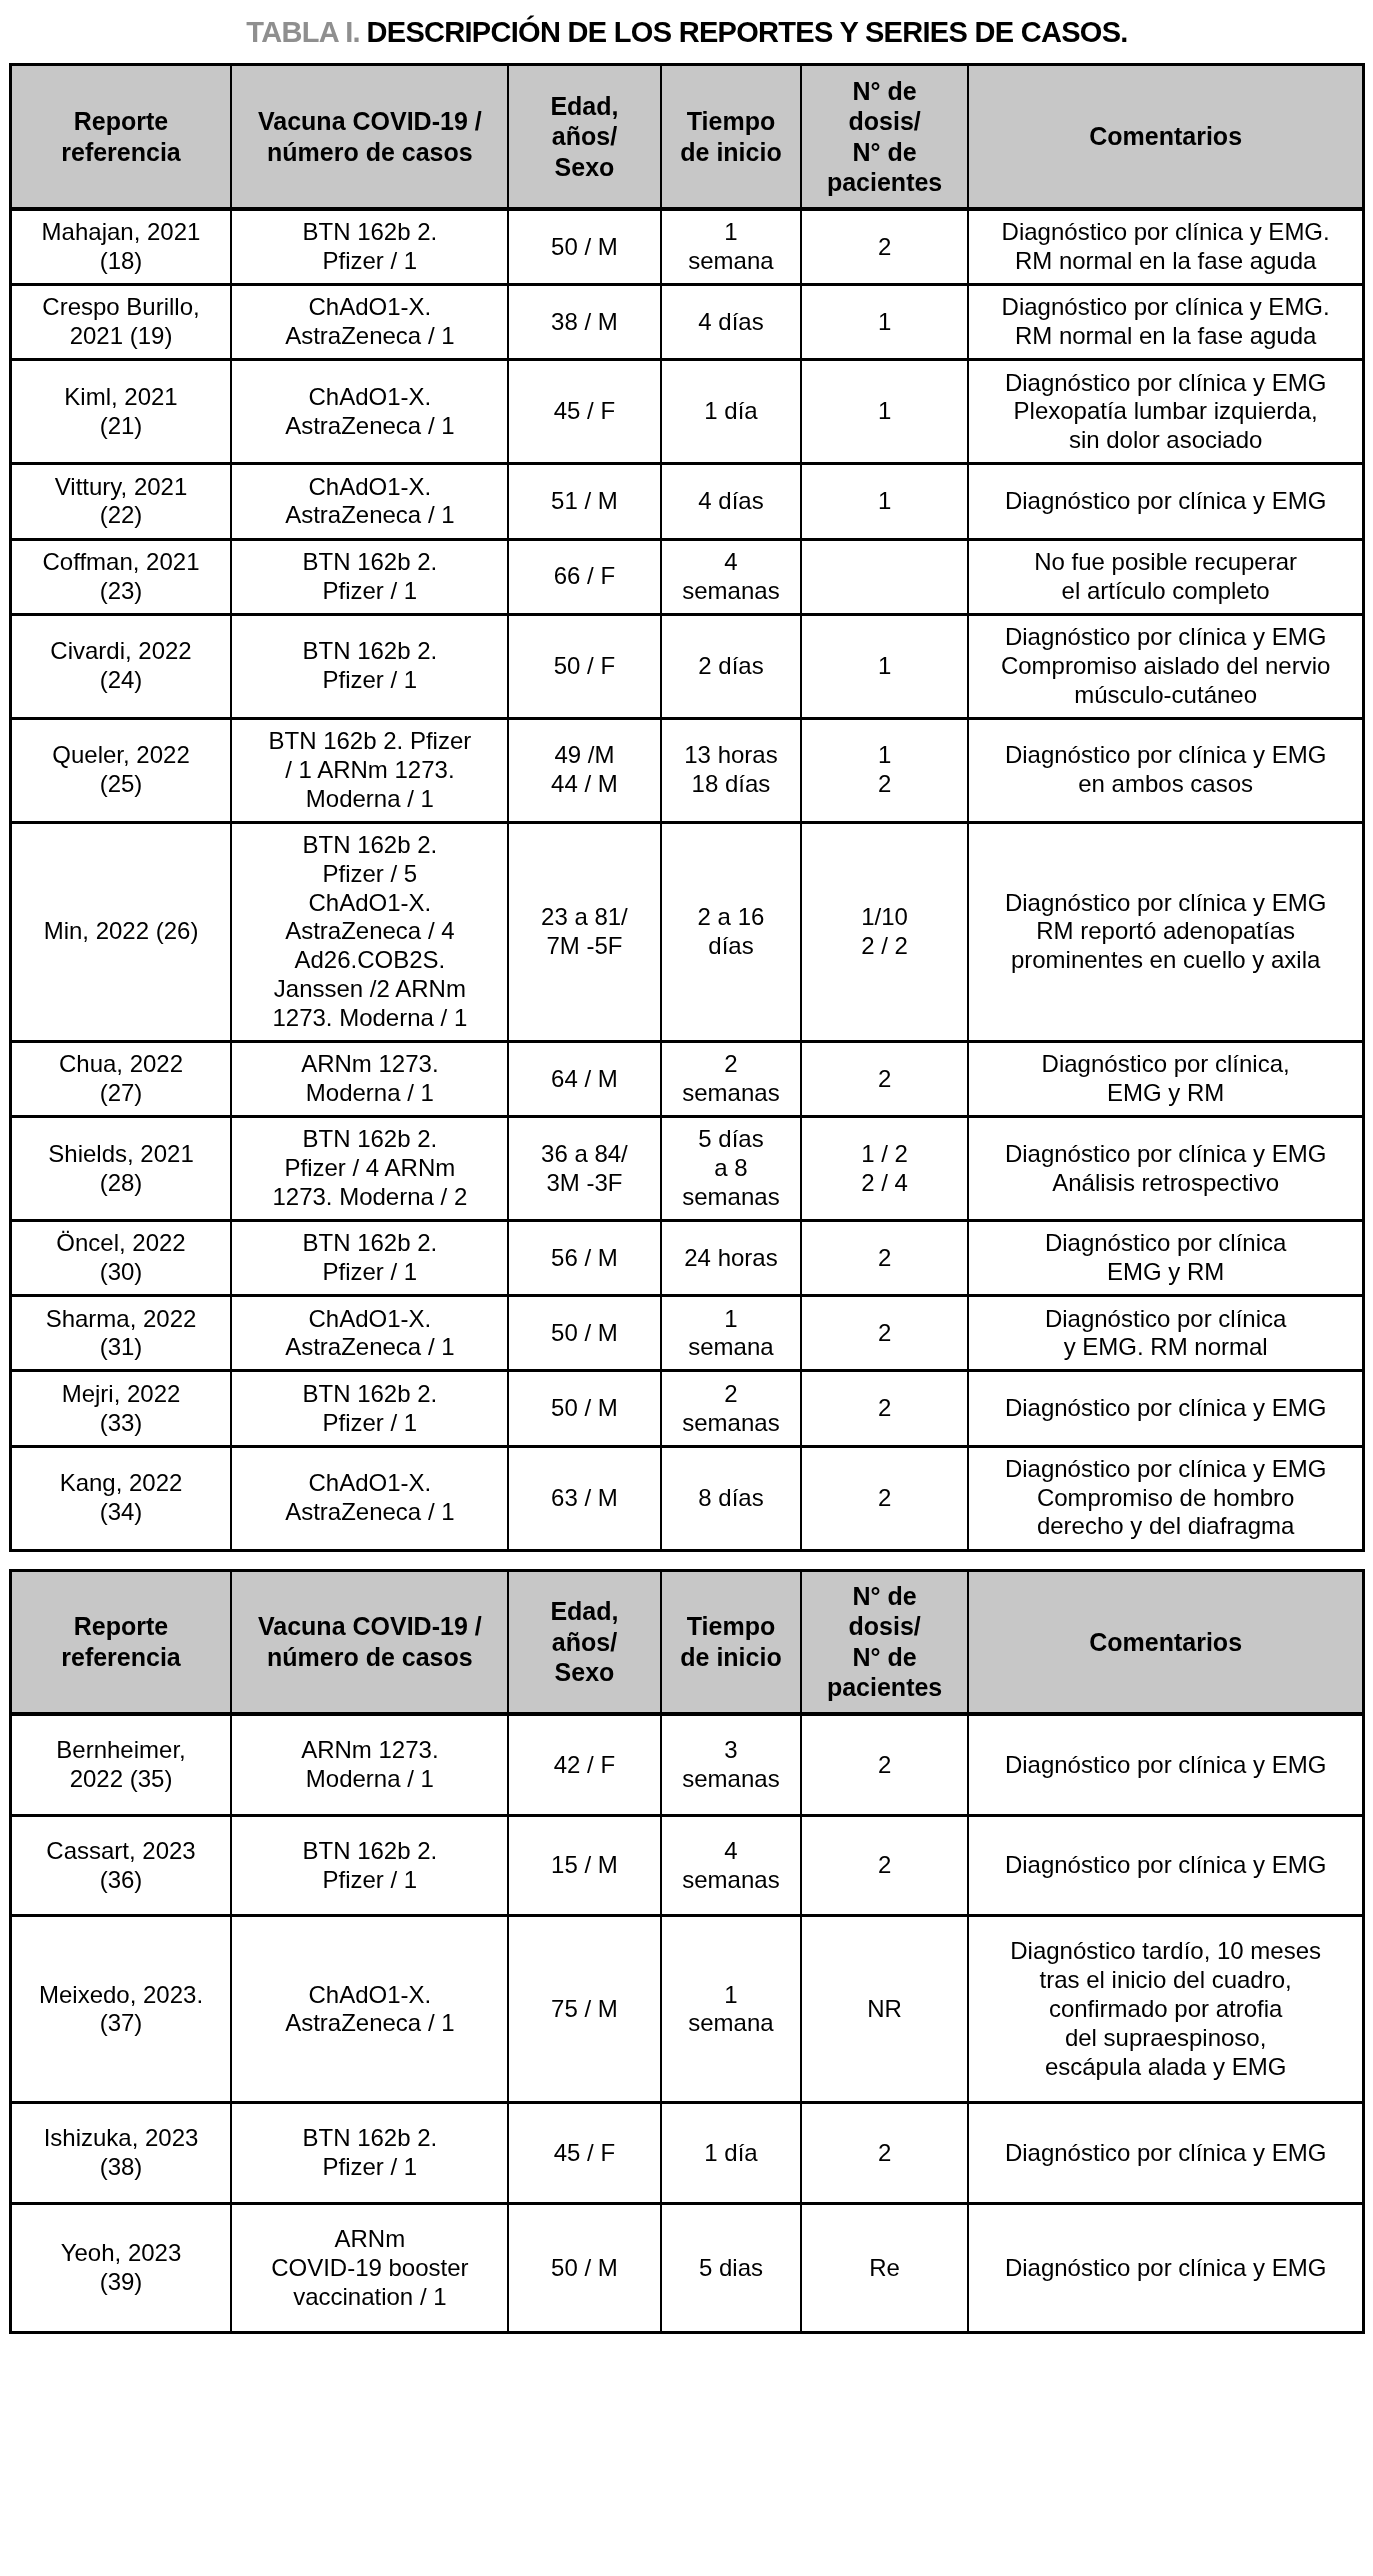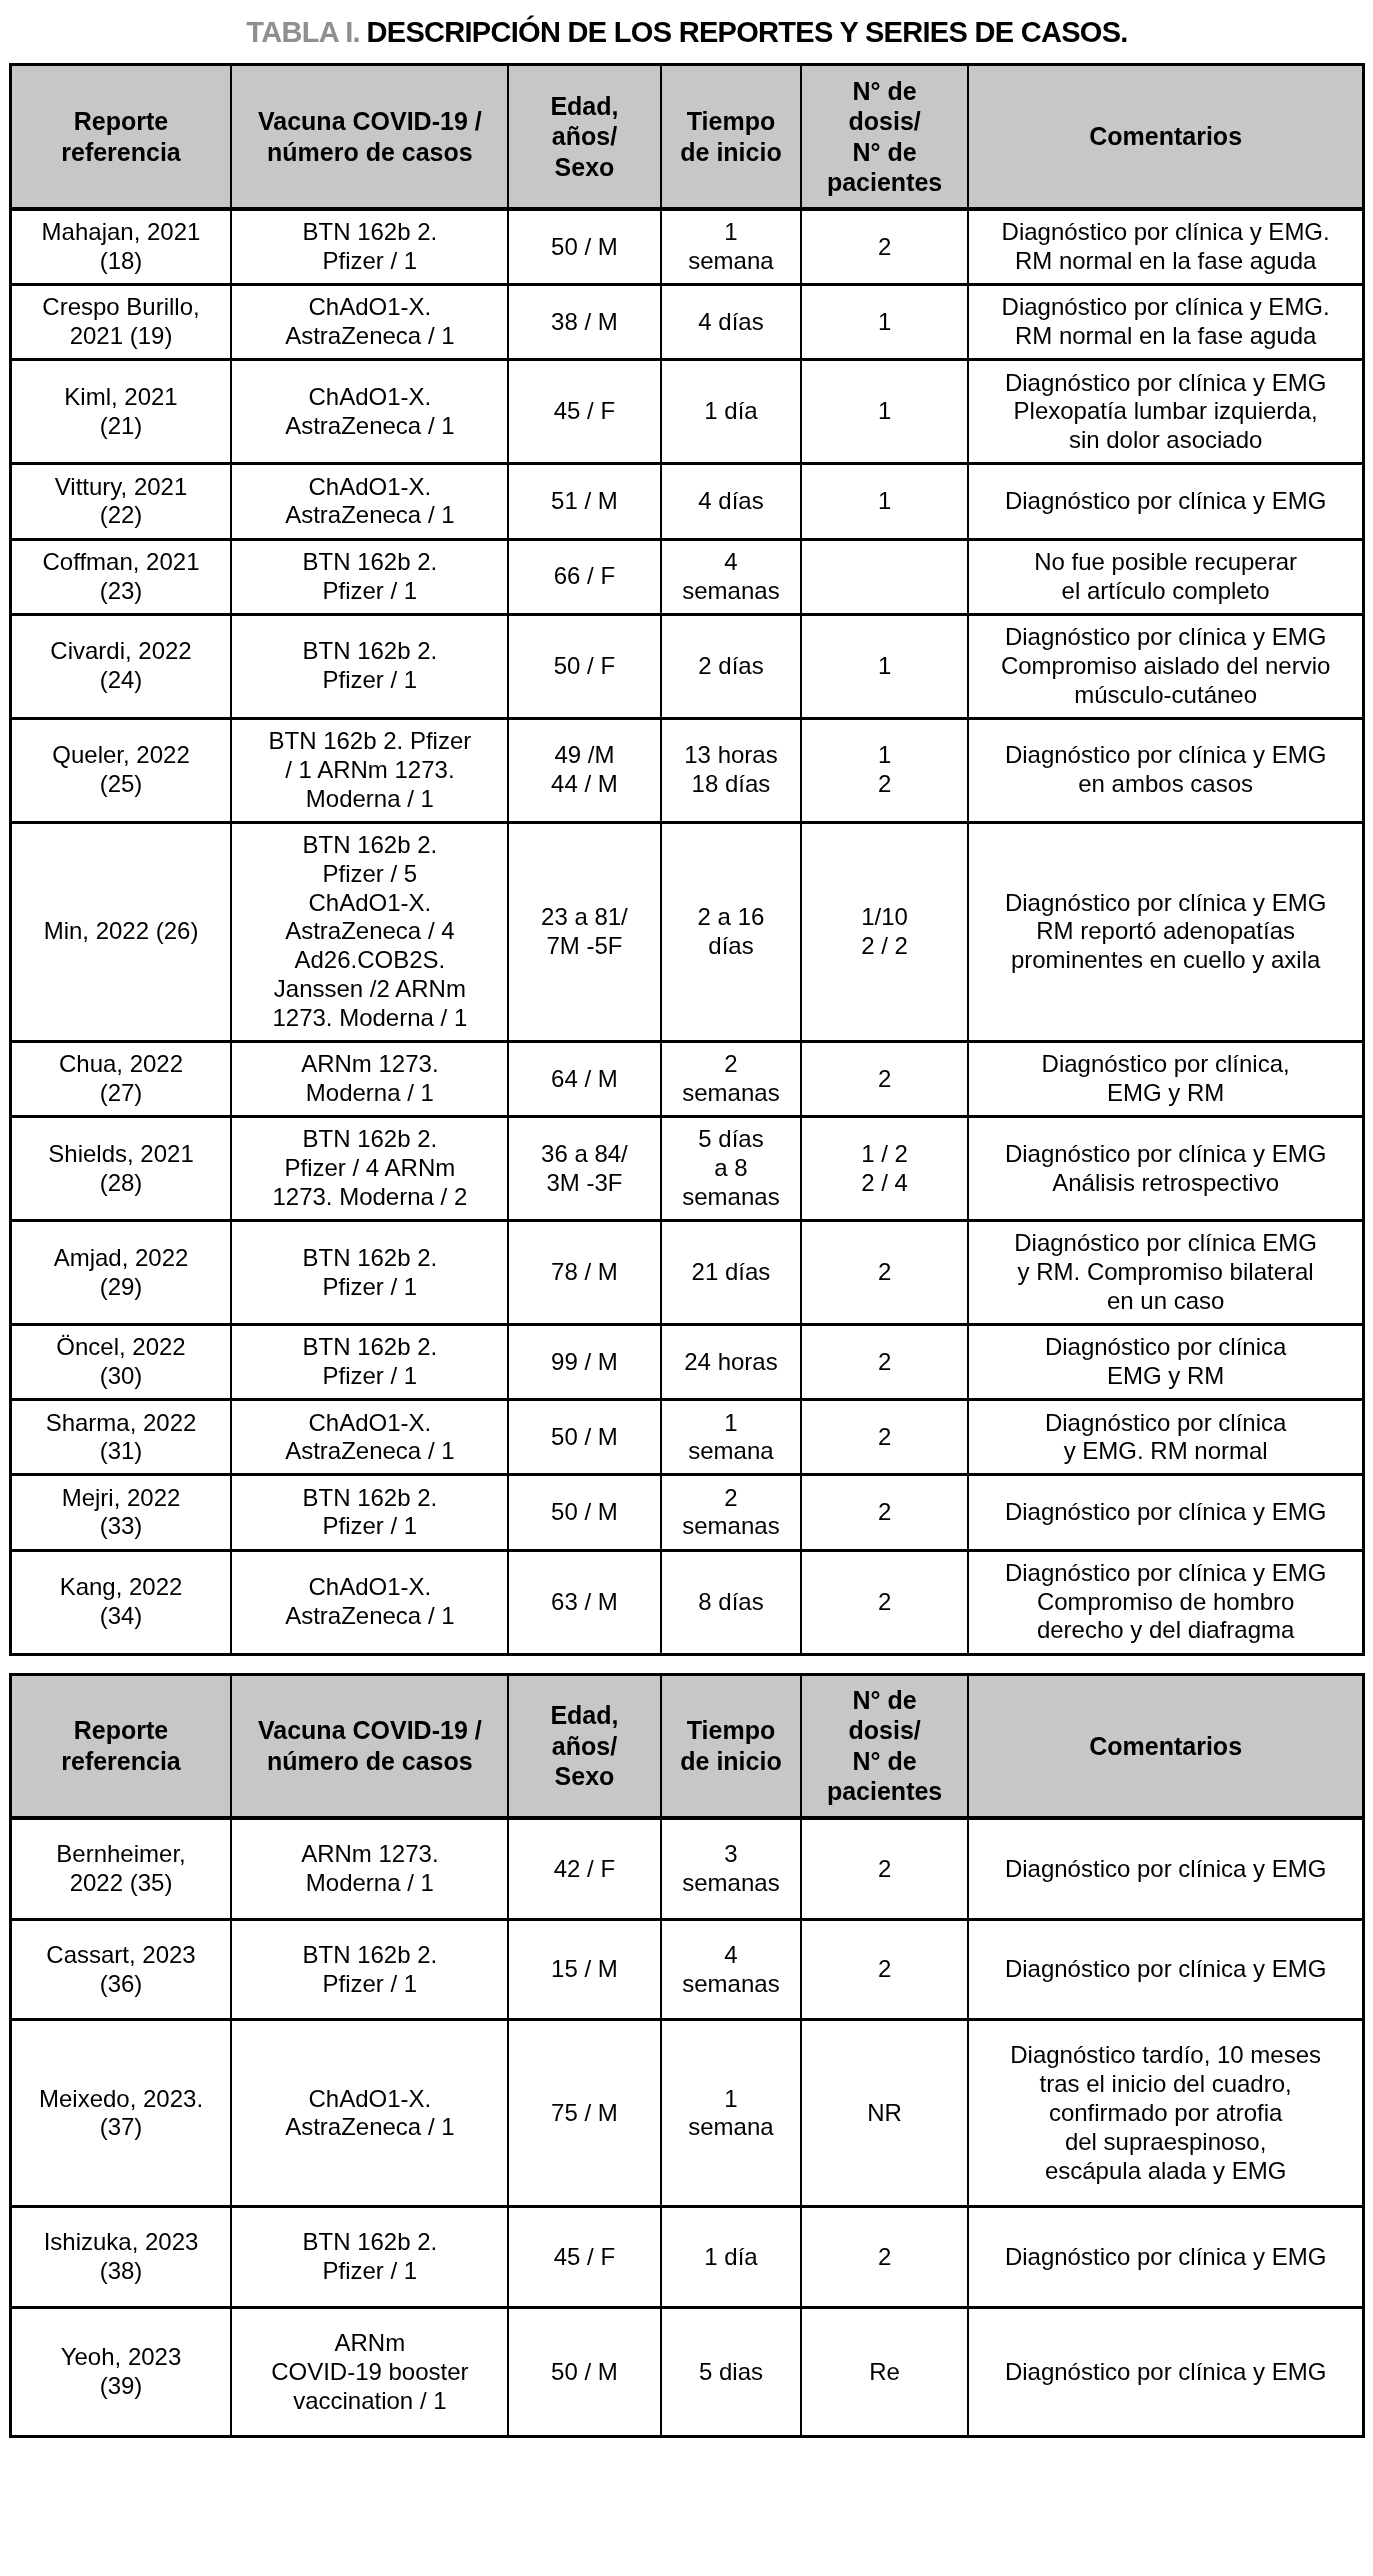--- a/index.html
+++ b/index.html
@@ -221,37 +221,25 @@
 3M -3F</td>
           <td>5 días
 a 8
 semanas</td>
           <td>1 / 2
 2 / 4</td>
           <td>Diagnóstico por clínica y EMG
 Análisis retrospectivo</td>
         </tr>
         <tr>
-          <td>Amjad, 2022
-(29)</td>
-          <td>BTN 162b 2.
-Pfizer / 1</td>
-          <td>78 / M</td>
-          <td>21 días</td>
-          <td>2</td>
-          <td>Diagnóstico por clínica EMG
-y RM. Compromiso bilateral
-en un caso</td>
-        </tr>
-        <tr>
           <td>Öncel, 2022
 (30)</td>
           <td>BTN 162b 2.
 Pfizer / 1</td>
-          <td>99 / M</td>
+          <td>56 / M</td>
           <td>24 horas</td>
           <td>2</td>
           <td>Diagnóstico por clínica
 EMG y RM</td>
         </tr>
         <tr>
           <td>Sharma, 2022
 (31)</td>
           <td>ChAdO1-X.
 AstraZeneca / 1</td>

